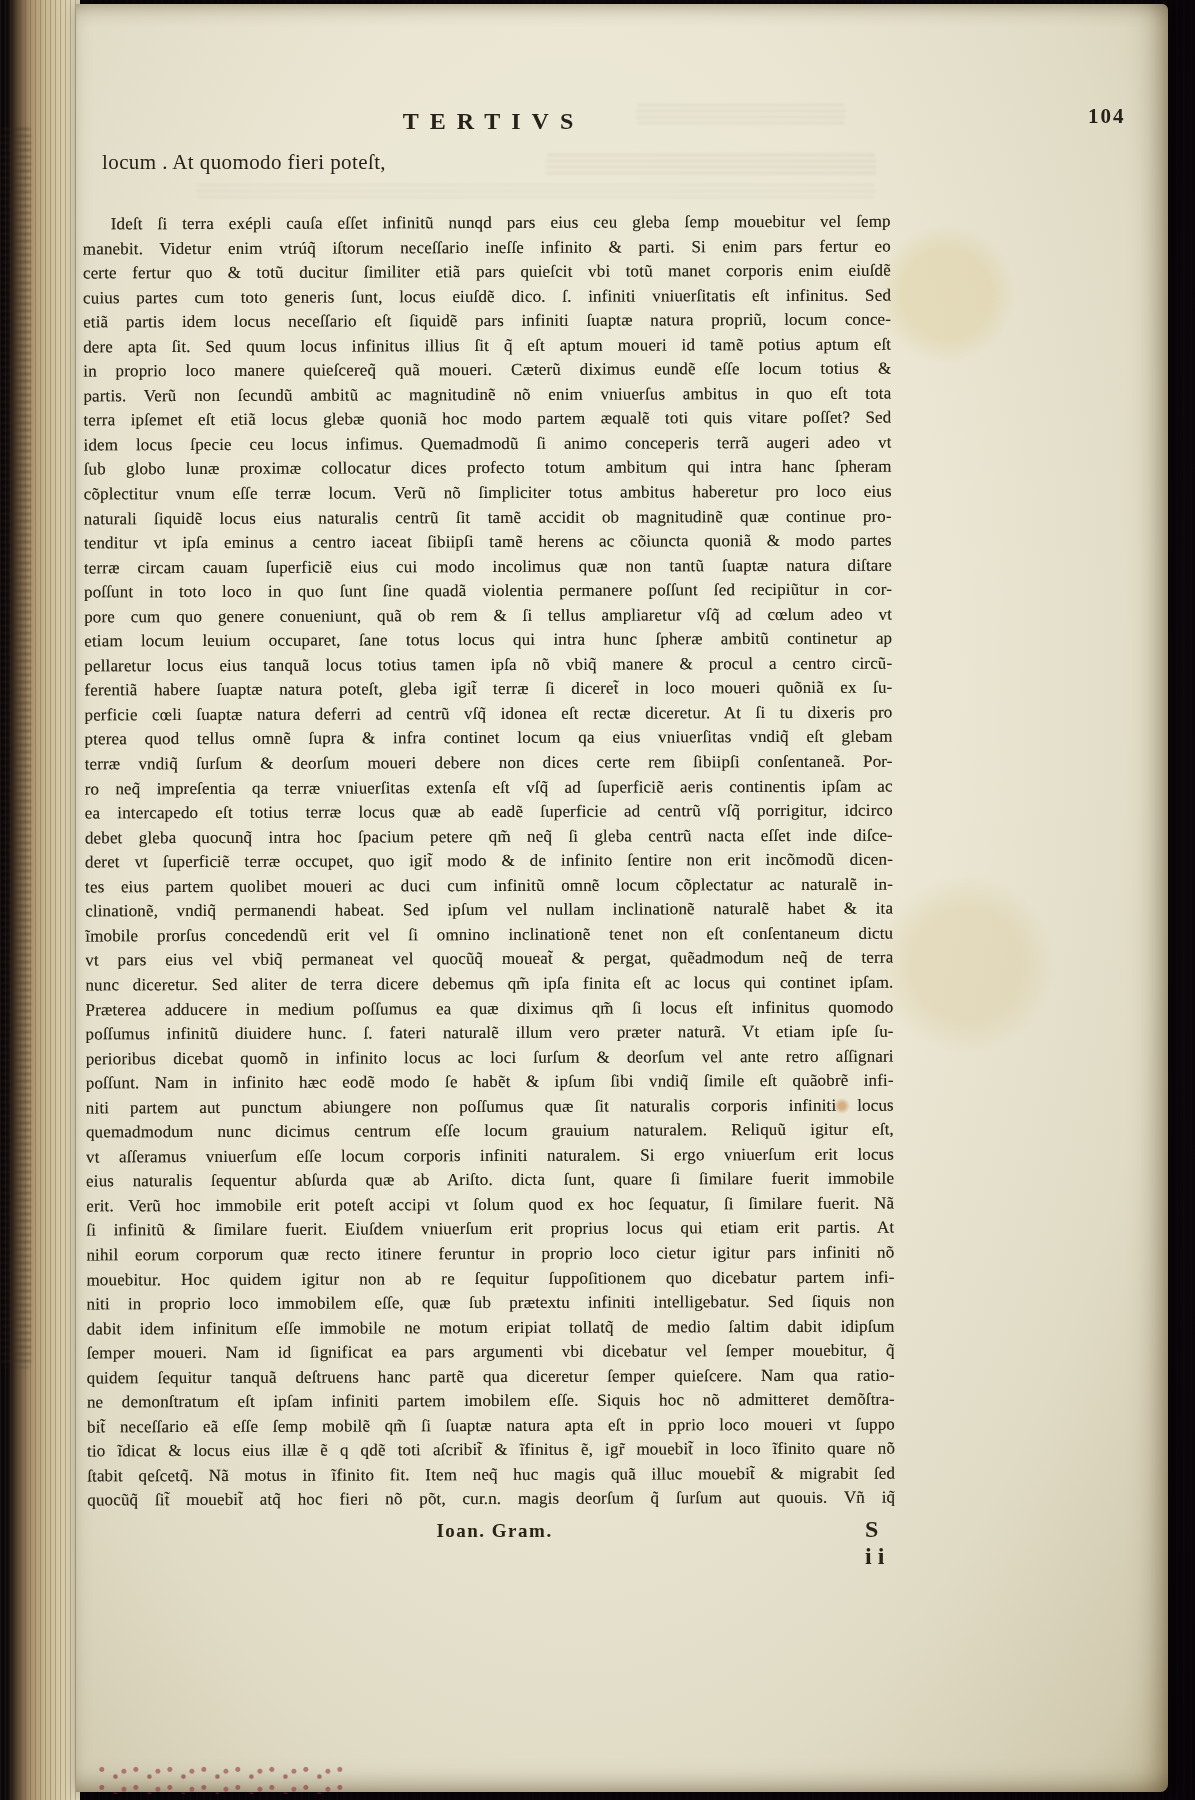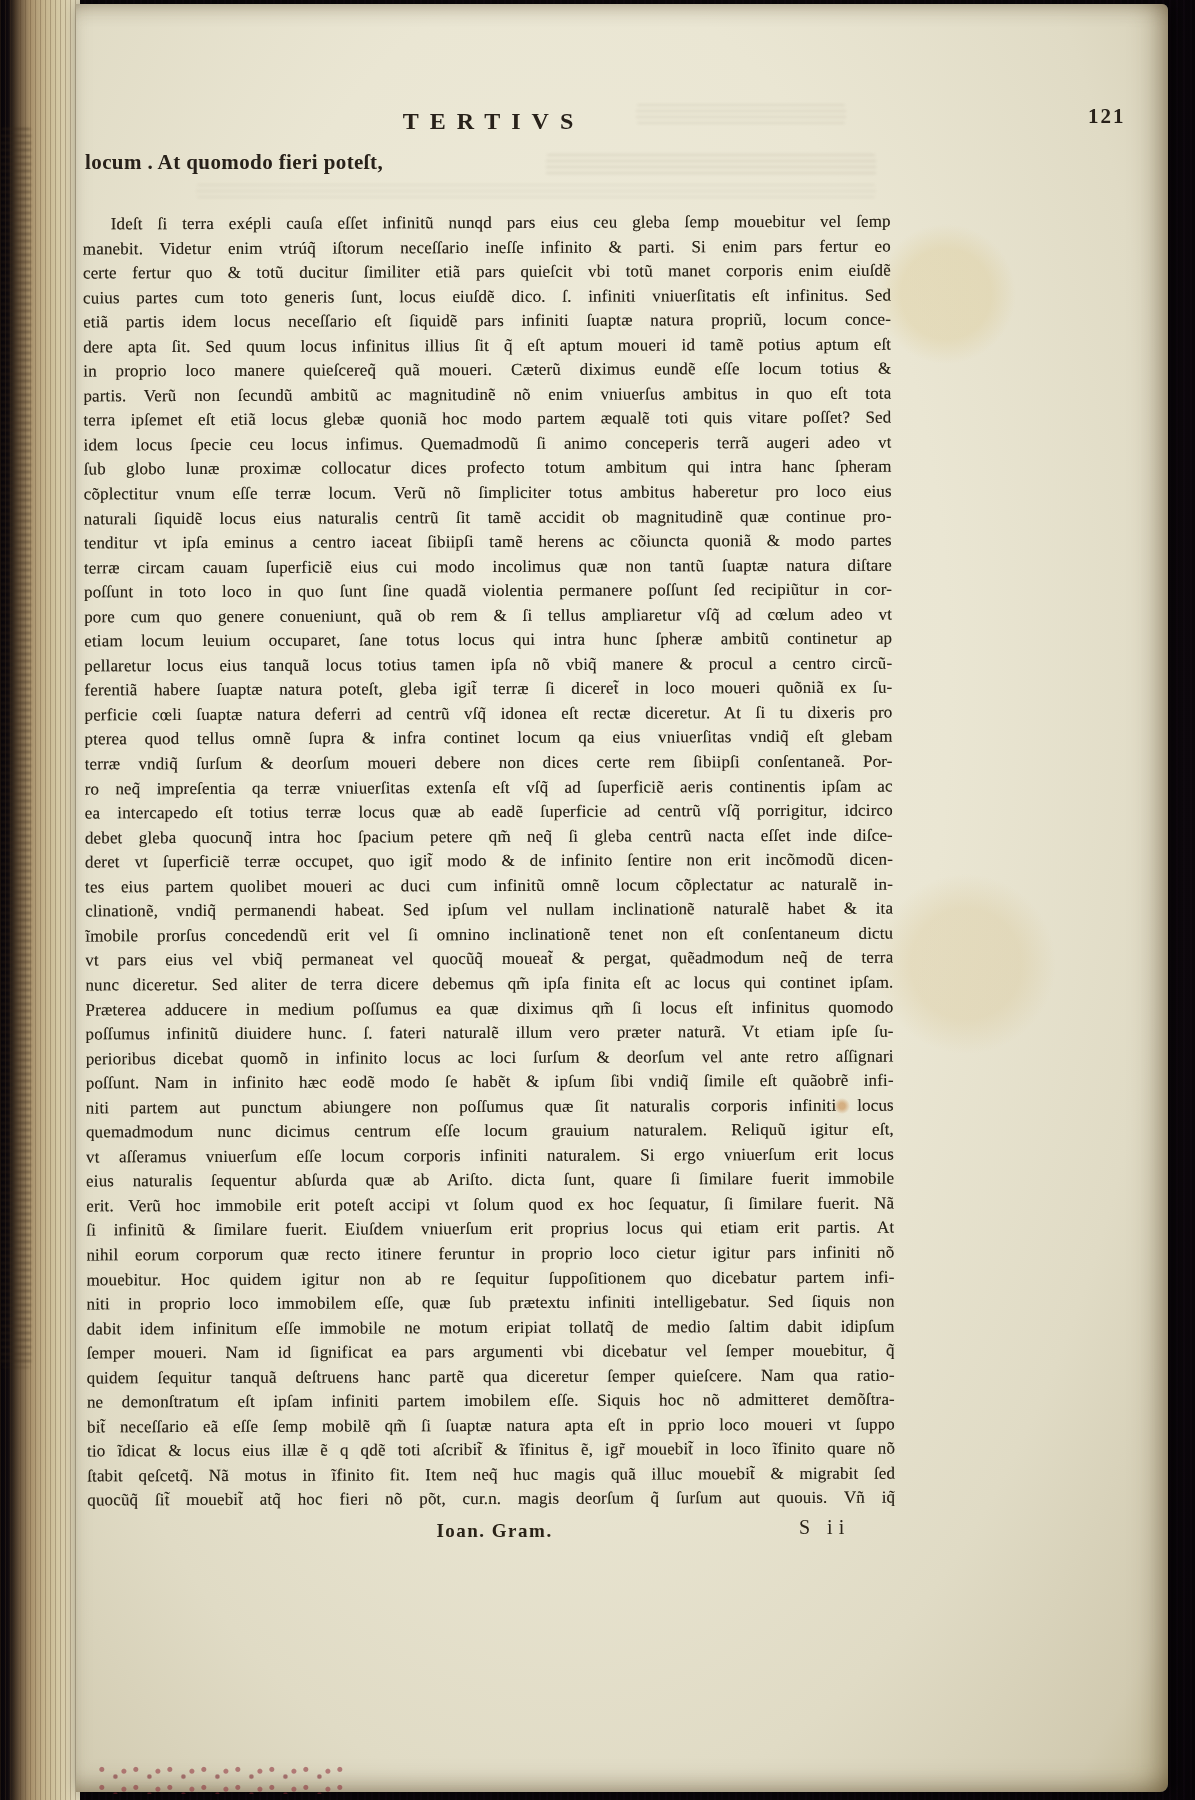--- a/index.html
+++ b/index.html
@@ -48,22 +48,22 @@
   .running-title{
     position:absolute;left:9px;top:104px;width:806px;
     text-align:center;font-size:24px;font-weight:bold;
     letter-spacing:11px;text-indent:11px;
   }
   .folio{
     position:absolute;left:1012px;top:100px;width:70px;
     font-size:21px;font-weight:bold;letter-spacing:2px;
   }
   .heading{
-    position:absolute;left:9px;top:146px;width:806px;
-    font-size:21px;font-weight:bold;letter-spacing:.4px;
+    position:absolute;left:26px;top:146px;width:806px;
+    font-size:21px;font-weight:normal;letter-spacing:.4px;
   }
 
   .body-block{
     position:absolute;left:9px;top:209px;width:808px;
     transform:rotate(-0.2deg);
   }
   .line{
     height:24.55px;overflow:hidden;
     font-size:17px;letter-spacing:.15px;word-spacing:.5px;
     text-align:justify;text-align-last:justify;
@@ -71,22 +71,22 @@
     text-shadow:0 0 .4px rgba(42,35,24,.55);
   }
   .line:first-child{text-indent:28px;}
 
   .footer-row{position:absolute;left:9px;top:1516px;width:808px;height:34px;}
   .imprint{
     position:absolute;left:11px;right:0;text-align:center;
     font-size:19px;letter-spacing:1.5px;font-weight:bold;color:#2a2318;
   }
   .signature{
-    position:absolute;left:714px;top:-4px;
-    font-size:20px;font-weight:normal;letter-spacing:6px;color:#2a2318;
+    position:absolute;left:780px;top:-4px;
+    font-size:24px;font-weight:bold;letter-spacing:6px;color:#2a2318;
   }
 
   
   .smudge{
     position:absolute;background:
       repeating-linear-gradient(180deg, rgba(90,75,50,.5) 0 2px, rgba(90,75,50,0) 2px 6px);
     filter:blur(1.6px);opacity:.22;border-radius:4px;
   }
   .smudge-a{left:470px;top:150px;width:330px;height:22px;}
   .smudge-b{left:560px;top:100px;width:210px;height:20px;opacity:.18;}
@@ -112,21 +112,21 @@
   </div>
 
   <div class="page">
 
     <div class="smudge smudge-a"></div>
     <div class="smudge smudge-b"></div>
     <div class="smudge smudge-c"></div>
 
     <div class="running-title ink">TERTIVS</div>
 
-    <div class="folio ink">121</div>
+    <div class="folio ink">104</div>
 
     <div class="heading ink">locum . At quomodo fieri poteſt,</div>
 
     <div class="body-block">
         <div class="line">Ideſt ſi terra exépli cauſa eſſet infinitũ nunqd pars eius ceu gleba ſemp mouebitur vel ſemp</div>
         <div class="line">manebit. Videtur enim vtrúq̃ iſtorum neceſſario ineſſe infinito &amp; parti. Si enim pars fertur eo</div>
         <div class="line">certe fertur quo &amp; totũ ducitur ſimiliter etiã pars quieſcit vbi totũ manet corporis enim eiuſdẽ</div>
         <div class="line">cuius partes cum toto generis ſunt, locus eiuſdẽ dico. ſ. infiniti vniuerſitatis eſt infinitus. Sed</div>
         <div class="line">etiã partis idem locus neceſſario eſt ſiquidẽ pars infiniti ſuaptæ natura propriũ, locum conce-</div>
         <div class="line">dere apta ſit. Sed quum locus infinitus illius ſit q̃ eſt aptum moueri id tamẽ potius aptum eſt</div>

